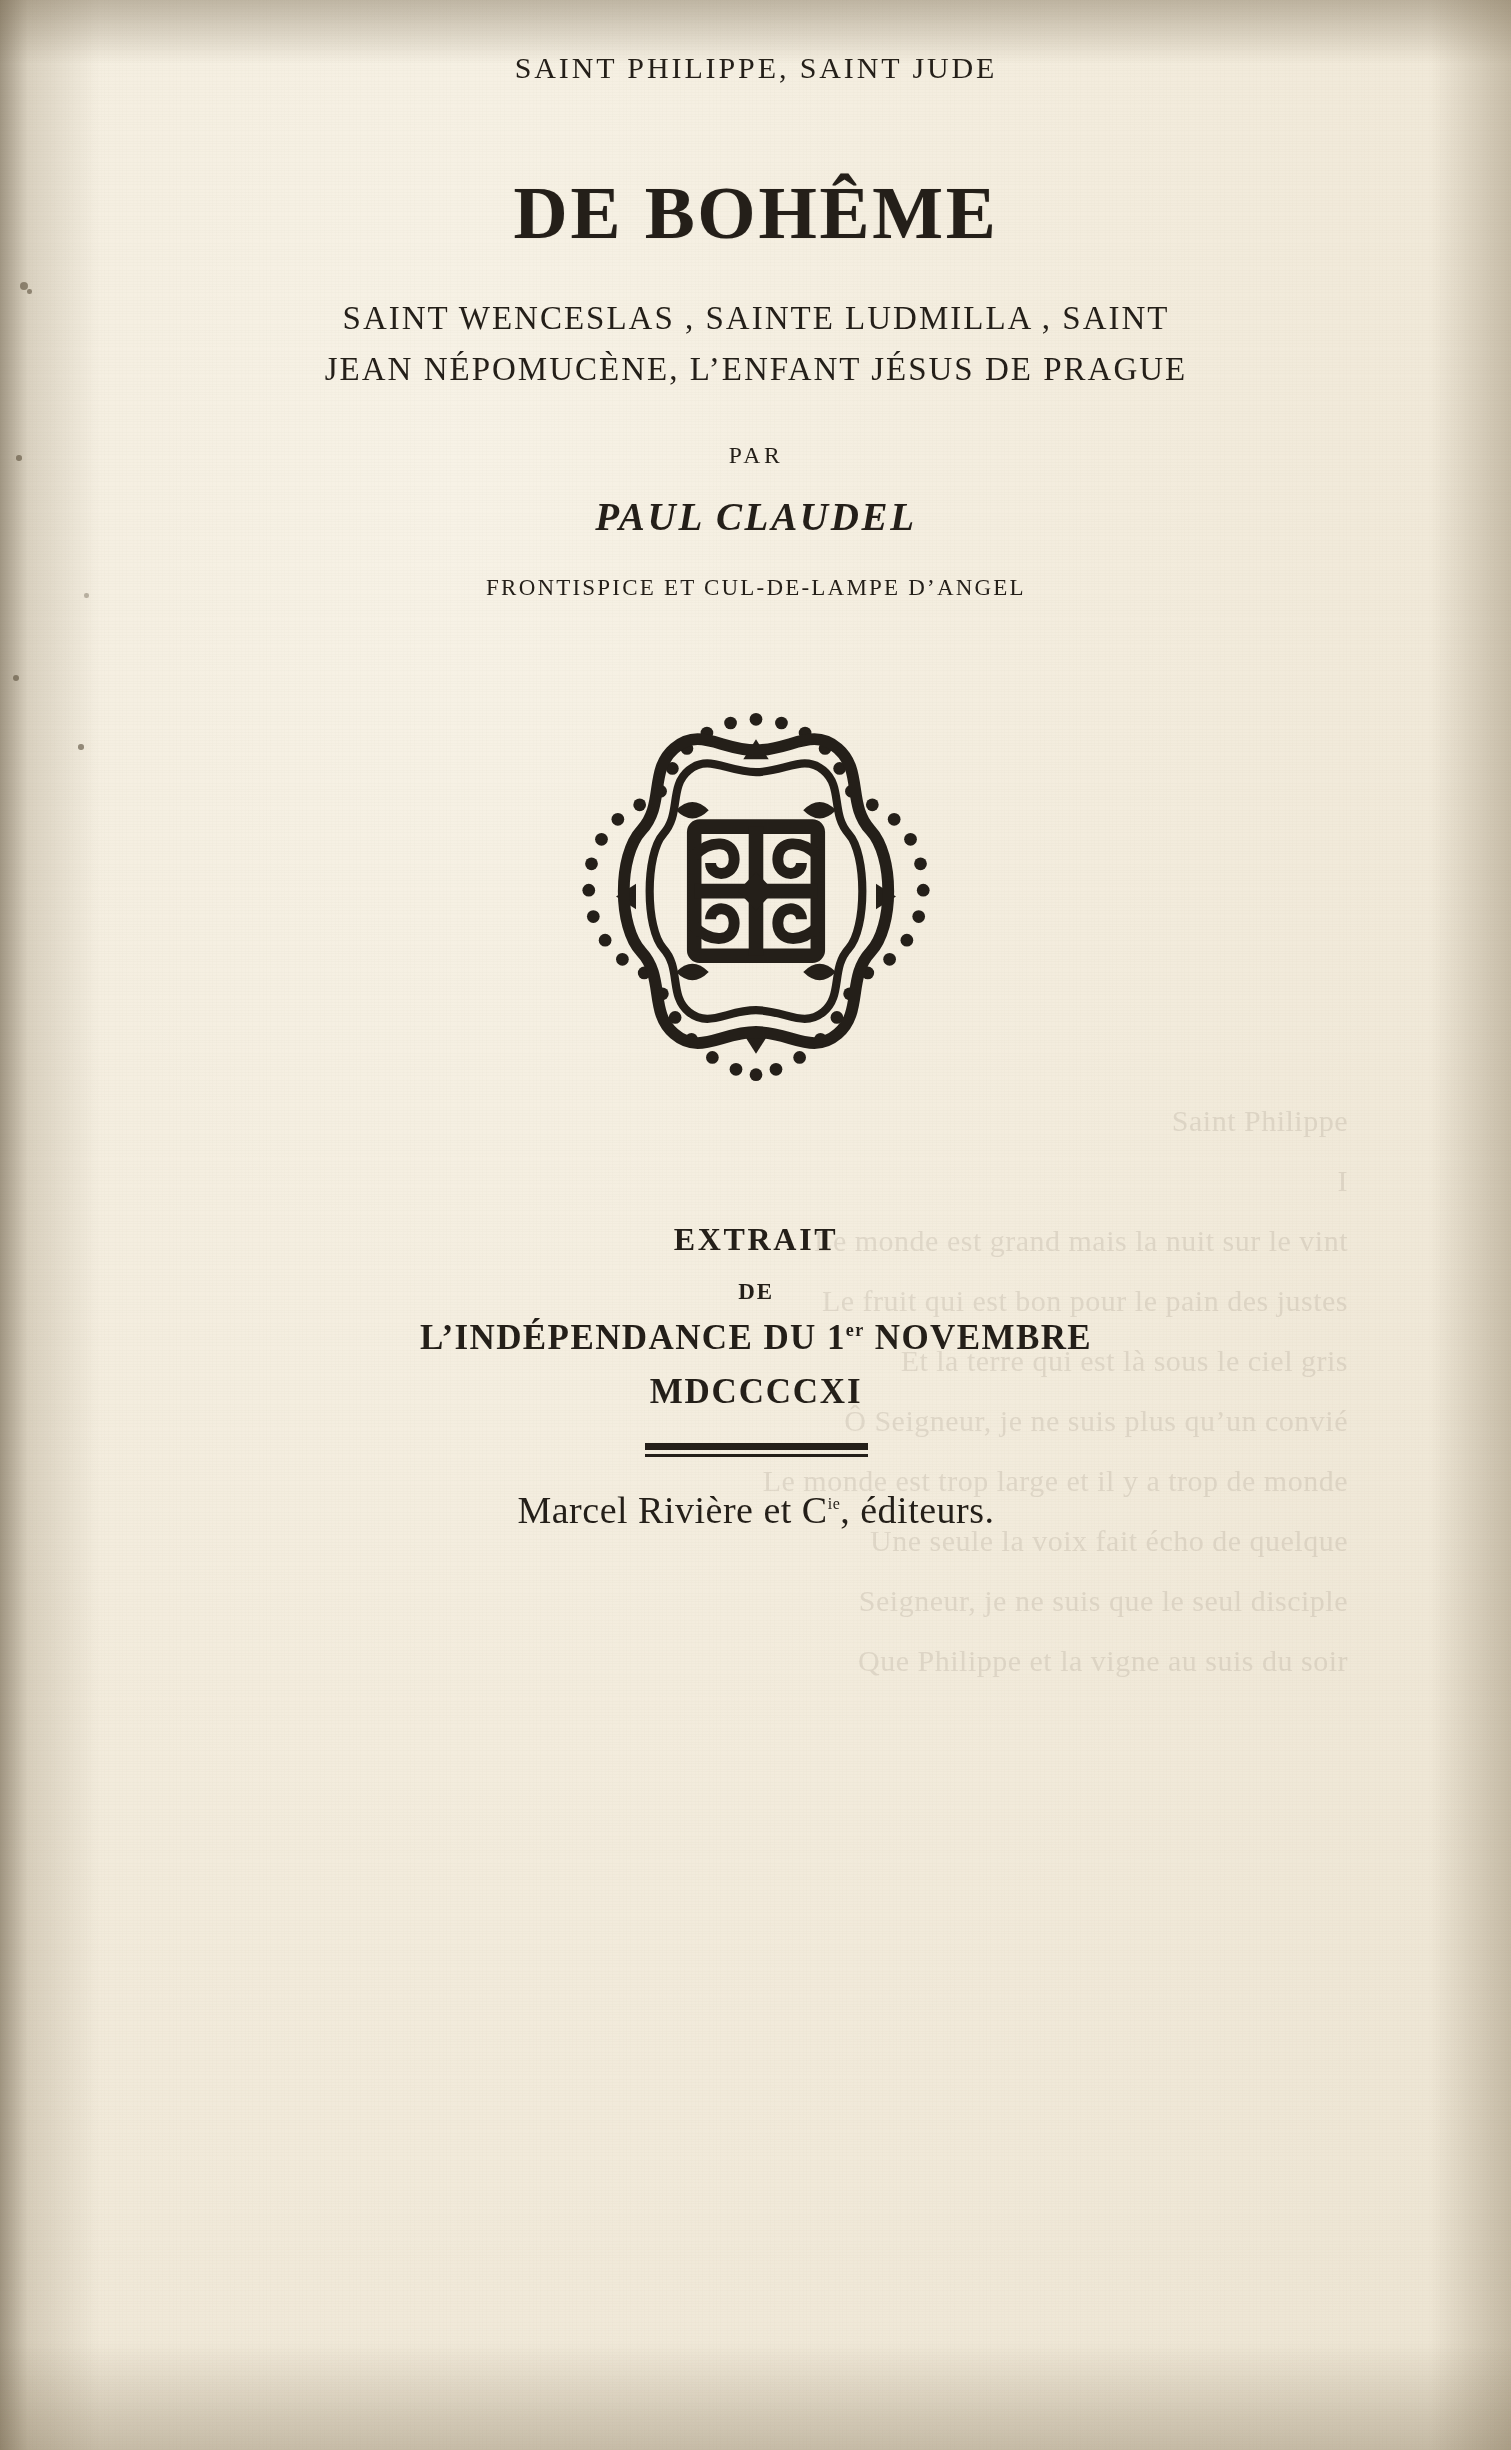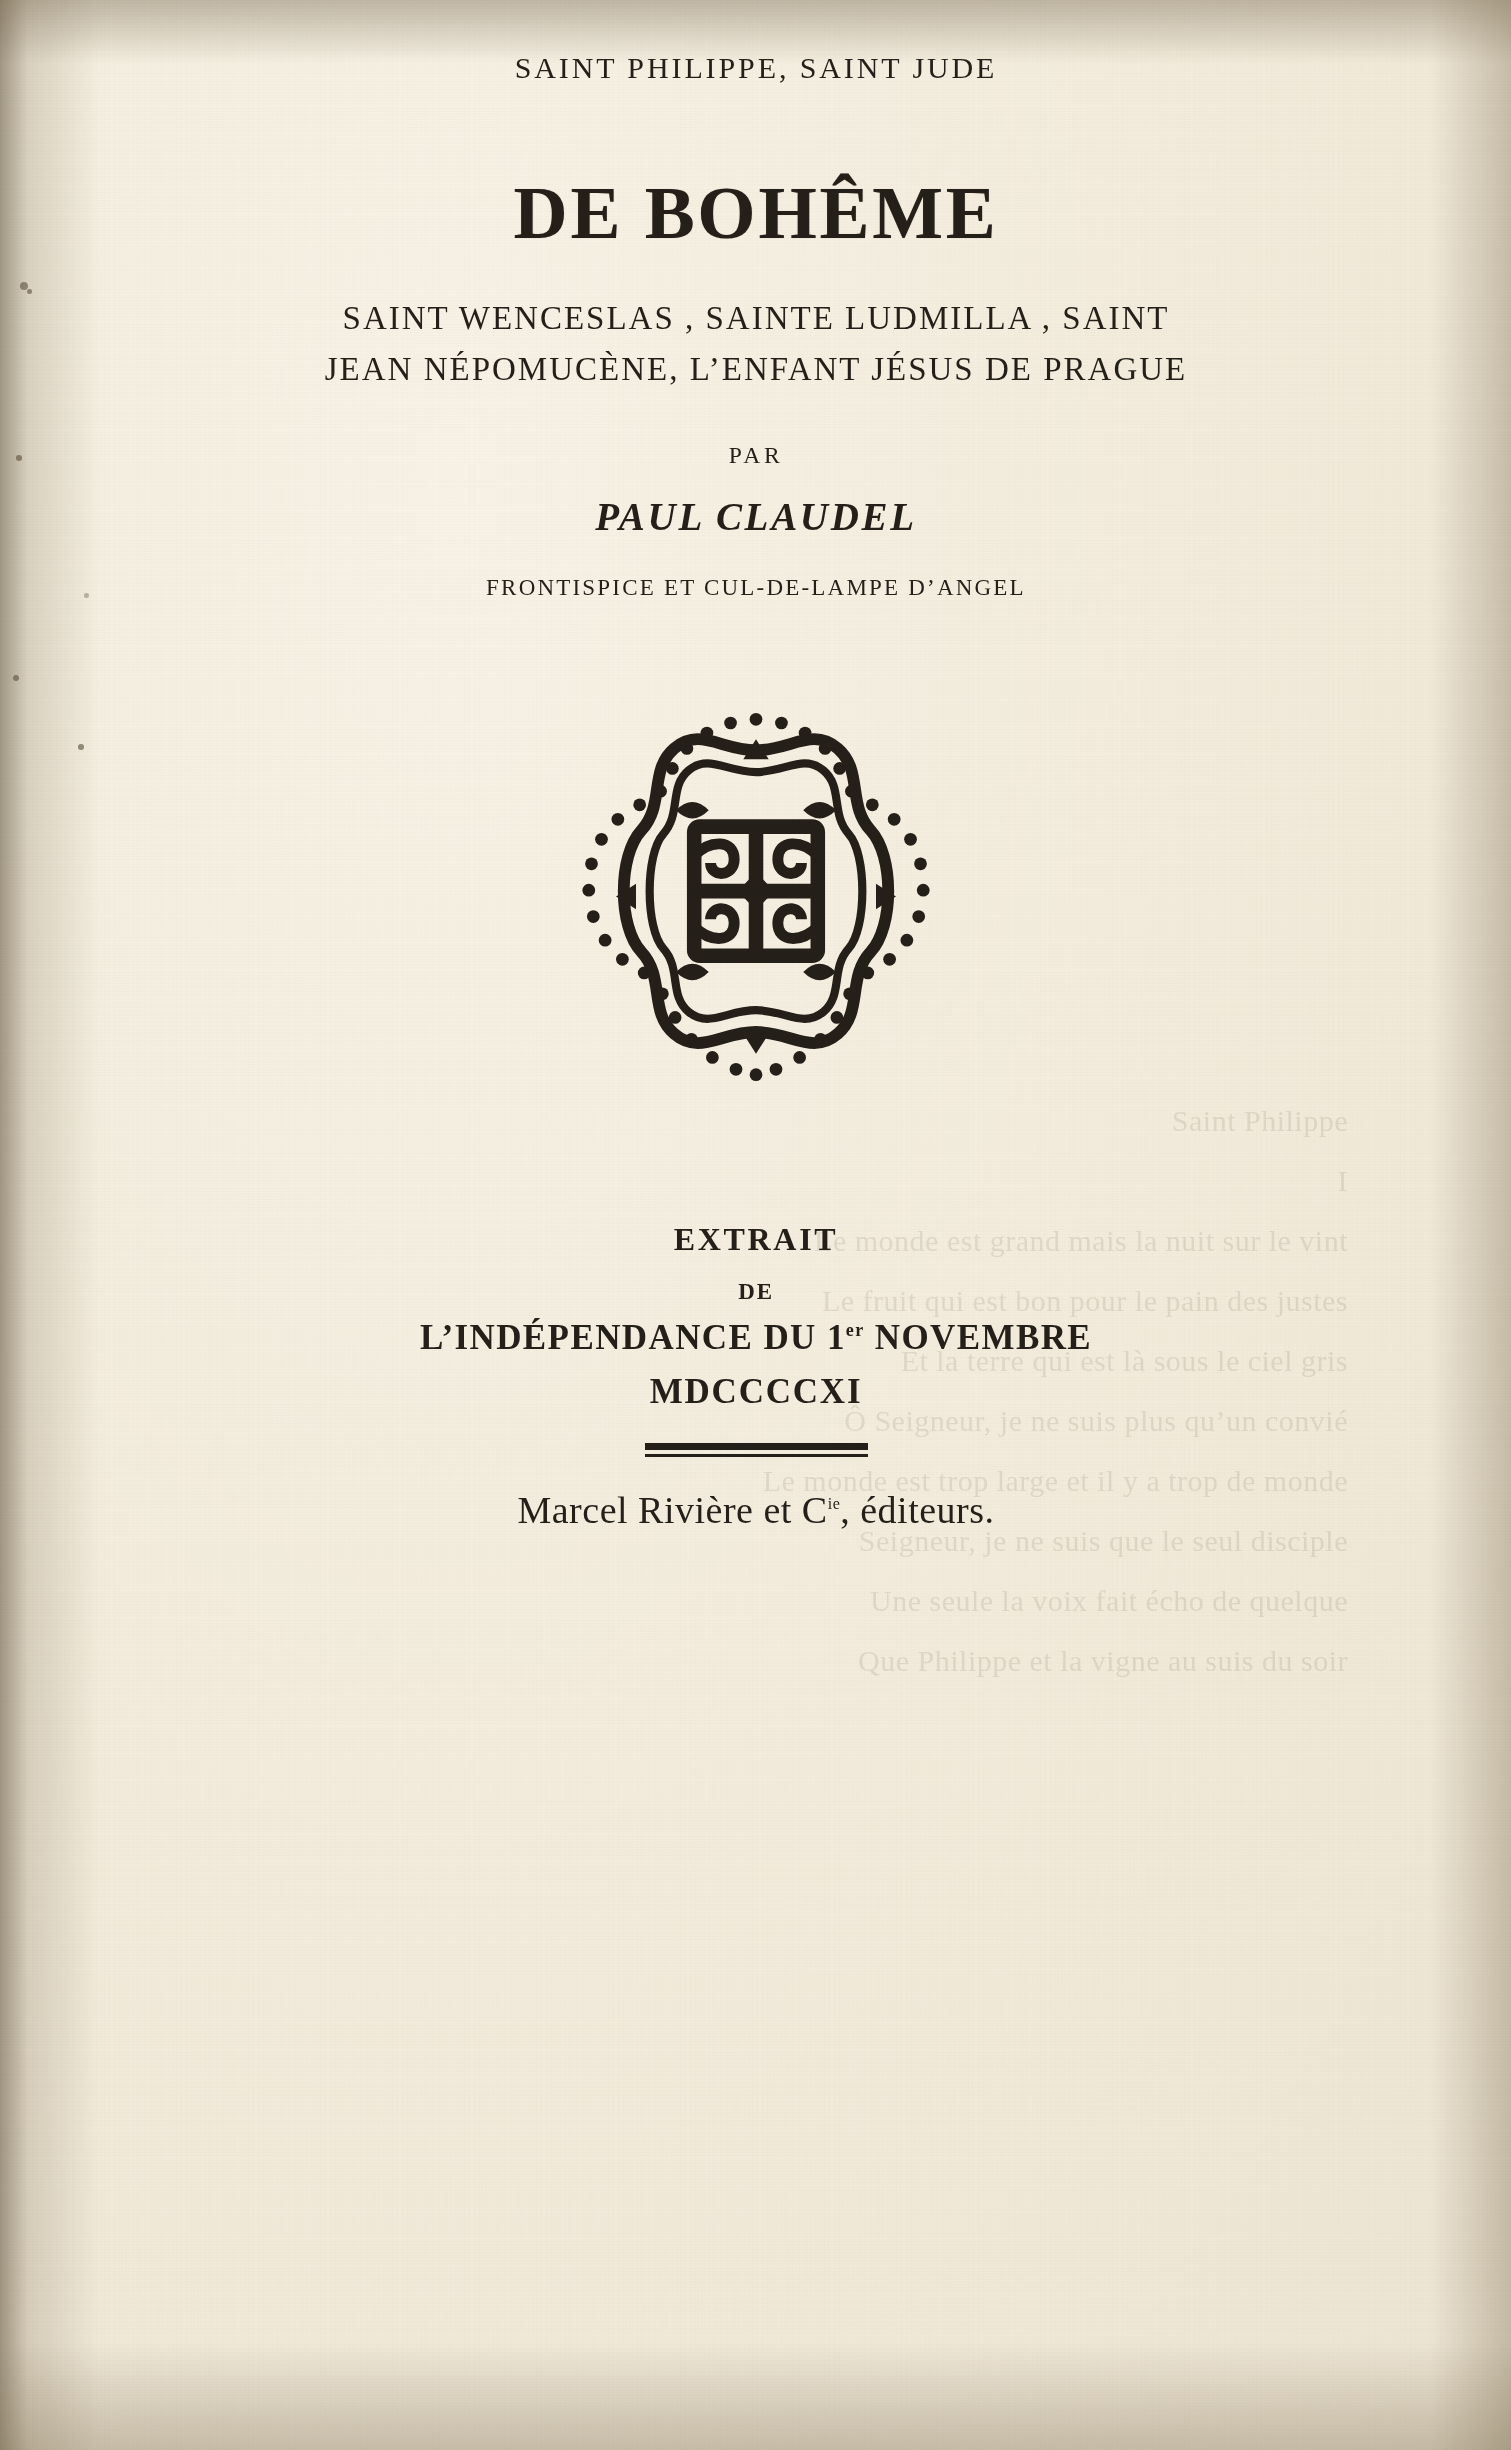--- a/index.html
+++ b/index.html
@@ -208,22 +208,22 @@
   <div class="grain"></div>
 
   <div class="showthrough">
     <span class="st-line">Saint Philippe</span>
     <span class="st-line">I</span>
     <span class="st-line">Le monde est grand mais la nuit sur le vint</span>
     <span class="st-line">Le fruit qui est bon pour le pain des justes</span>
     <span class="st-line">Et la terre qui est là sous le ciel gris</span>
     <span class="st-line">Ô Seigneur, je ne suis plus qu’un convié</span>
     <span class="st-line">Le monde est trop large et il y a trop de monde</span>
+    <span class="st-line">Une seule la voix fait écho de quelque</span>
     <span class="st-line">Seigneur, je ne suis que le seul disciple</span>
-    <span class="st-line">Une seule la voix fait écho de quelque</span>
     <span class="st-line">Que Philippe et la vigne au suis du soir</span>
   </div>
 
   <div class="content">
 
 
     <div class="subtitle-1">SAINT PHILIPPE, SAINT JUDE</div>
 
     <div class="title-second">
       <span class="tline">DE BOHÊME</span>

